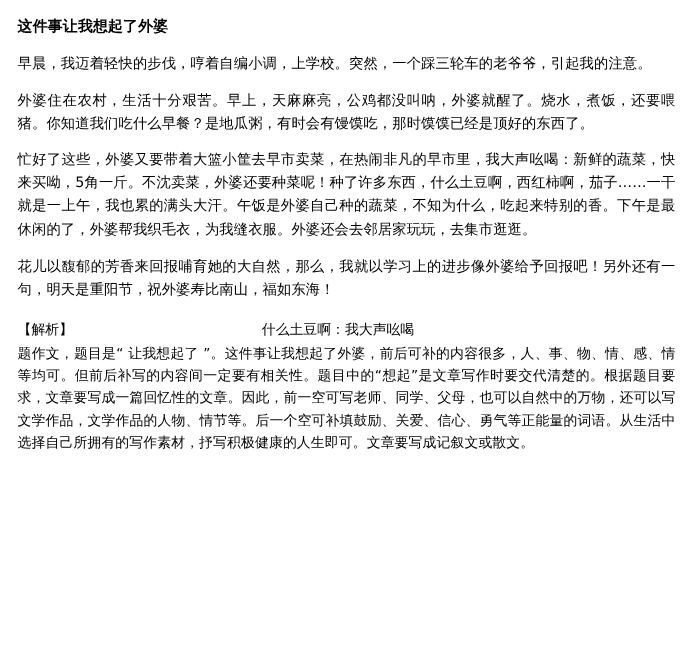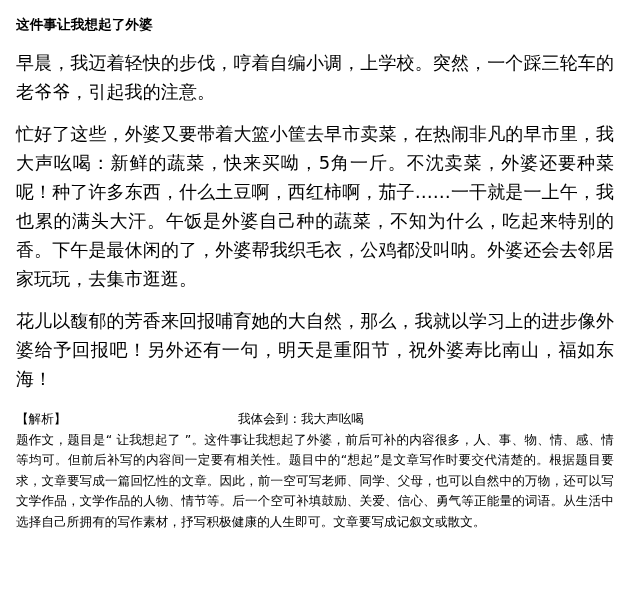--- a/index.html
+++ b/index.html
@@ -20,21 +20,21 @@
     height: 591px;
     padding: 14px 16px 8px 16px;
   }
   .title {
     font-size: 13.5px;
     line-height: 1.5;
     margin: 0 0 14px 0;
     letter-spacing: 0.2px;
   }
   p.para {
-    font-size: 18px;
+    font-size: 13px;
     line-height: 1.62;
     margin: 0 0 12px 0;
     text-align: justify;
     text-justify: inter-ideograph;
     letter-spacing: 0.1px;
   }
   p.para.tight {
     margin-bottom: 11px;
   }
   .analysis-block {
@@ -68,24 +68,25 @@
   }
 </style>
 </head>
 <body>
 
 <div class="page">
 
   <h1 class="title">这件事让我想起了外婆</h1>
 
   <p class="para">早晨，我迈着轻快的步伐，哼着自编小调，上学校。突然，一个踩三轮车的老爷爷，引起我的注意。</p>
-  <p class="para">忙好了这些，外婆又要带着大篮小筐去早市卖菜，在热闹非凡的早市里，我大声吆喝：新鲜的蔬菜，快来买呦，5角一斤。不沈卖菜，外婆还要种菜呢！种了许多东西，什么土豆啊，西红柿啊，茄子……一干就是一上午，我也累的满头大汗。午饭是外婆自己种的蔬菜，不知为什么，吃起来特别的香。下午是最休闲的了，外婆帮我织毛衣，公鸡都没叫呐。外婆还会去邻居家玩玩，去集市逛逛。</p>
+  <p class="para">外婆住在农村，生活十分艰苦。早上，天麻麻亮，公鸡都没叫呐，外婆就醒了。烧水，煮饭，还要喂猪。你知道我们吃什么早餐？是地瓜粥，有时会有馒馍吃，那时馍馍已经是顶好的东西了。</p>
+  <p class="para">忙好了这些，外婆又要带着大篮小筐去早市卖菜，在热闹非凡的早市里，我大声吆喝：新鲜的蔬菜，快来买呦，5角一斤。不沈卖菜，外婆还要种菜呢！种了许多东西，什么土豆啊，西红柿啊，茄子……一干就是一上午，我也累的满头大汗。午饭是外婆自己种的蔬菜，不知为什么，吃起来特别的香。下午是最休闲的了，外婆帮我织毛衣，为我缝衣服。外婆还会去邻居家玩玩，去集市逛逛。</p>
   <p class="para tight">花儿以馥郁的芳香来回报哺育她的大自然，那么，我就以学习上的进步像外婆给予回报吧！另外还有一句，明天是重阳节，祝外婆寿比南山，福如东海！</p>
 
   <div class="analysis-block">
     <div class="analysis-header">
       <span class="analysis-label">【解析】</span>
-      <span class="analysis-body-start"><span>我体会到：</span><span>我大声吆喝</span></span>
+      <span class="analysis-body-start"><span>什么土豆啊：</span><span>我大声吆喝</span></span>
     </div>
     <p class="analysis-text">题作文，题目是“ 让我想起了 ”。这件事让我想起了外婆，前后可补的内容很多，人、事、物、情、感、情等均可。但前后补写的内容间一定要有相关性。题目中的“想起”是文章写作时要交代清楚的。根据题目要求，文章要写成一篇回忆性的文章。因此，前一空可写老师、同学、父母，也可以自然中的万物，还可以写文学作品，文学作品的人物、情节等。后一个空可补填鼓励、关爱、信心、勇气等正能量的词语。从生活中选择自己所拥有的写作素材，抒写积极健康的人生即可。文章要写成记叙文或散文。</p>
   </div>
 
 </div>
 
 </body></html>

